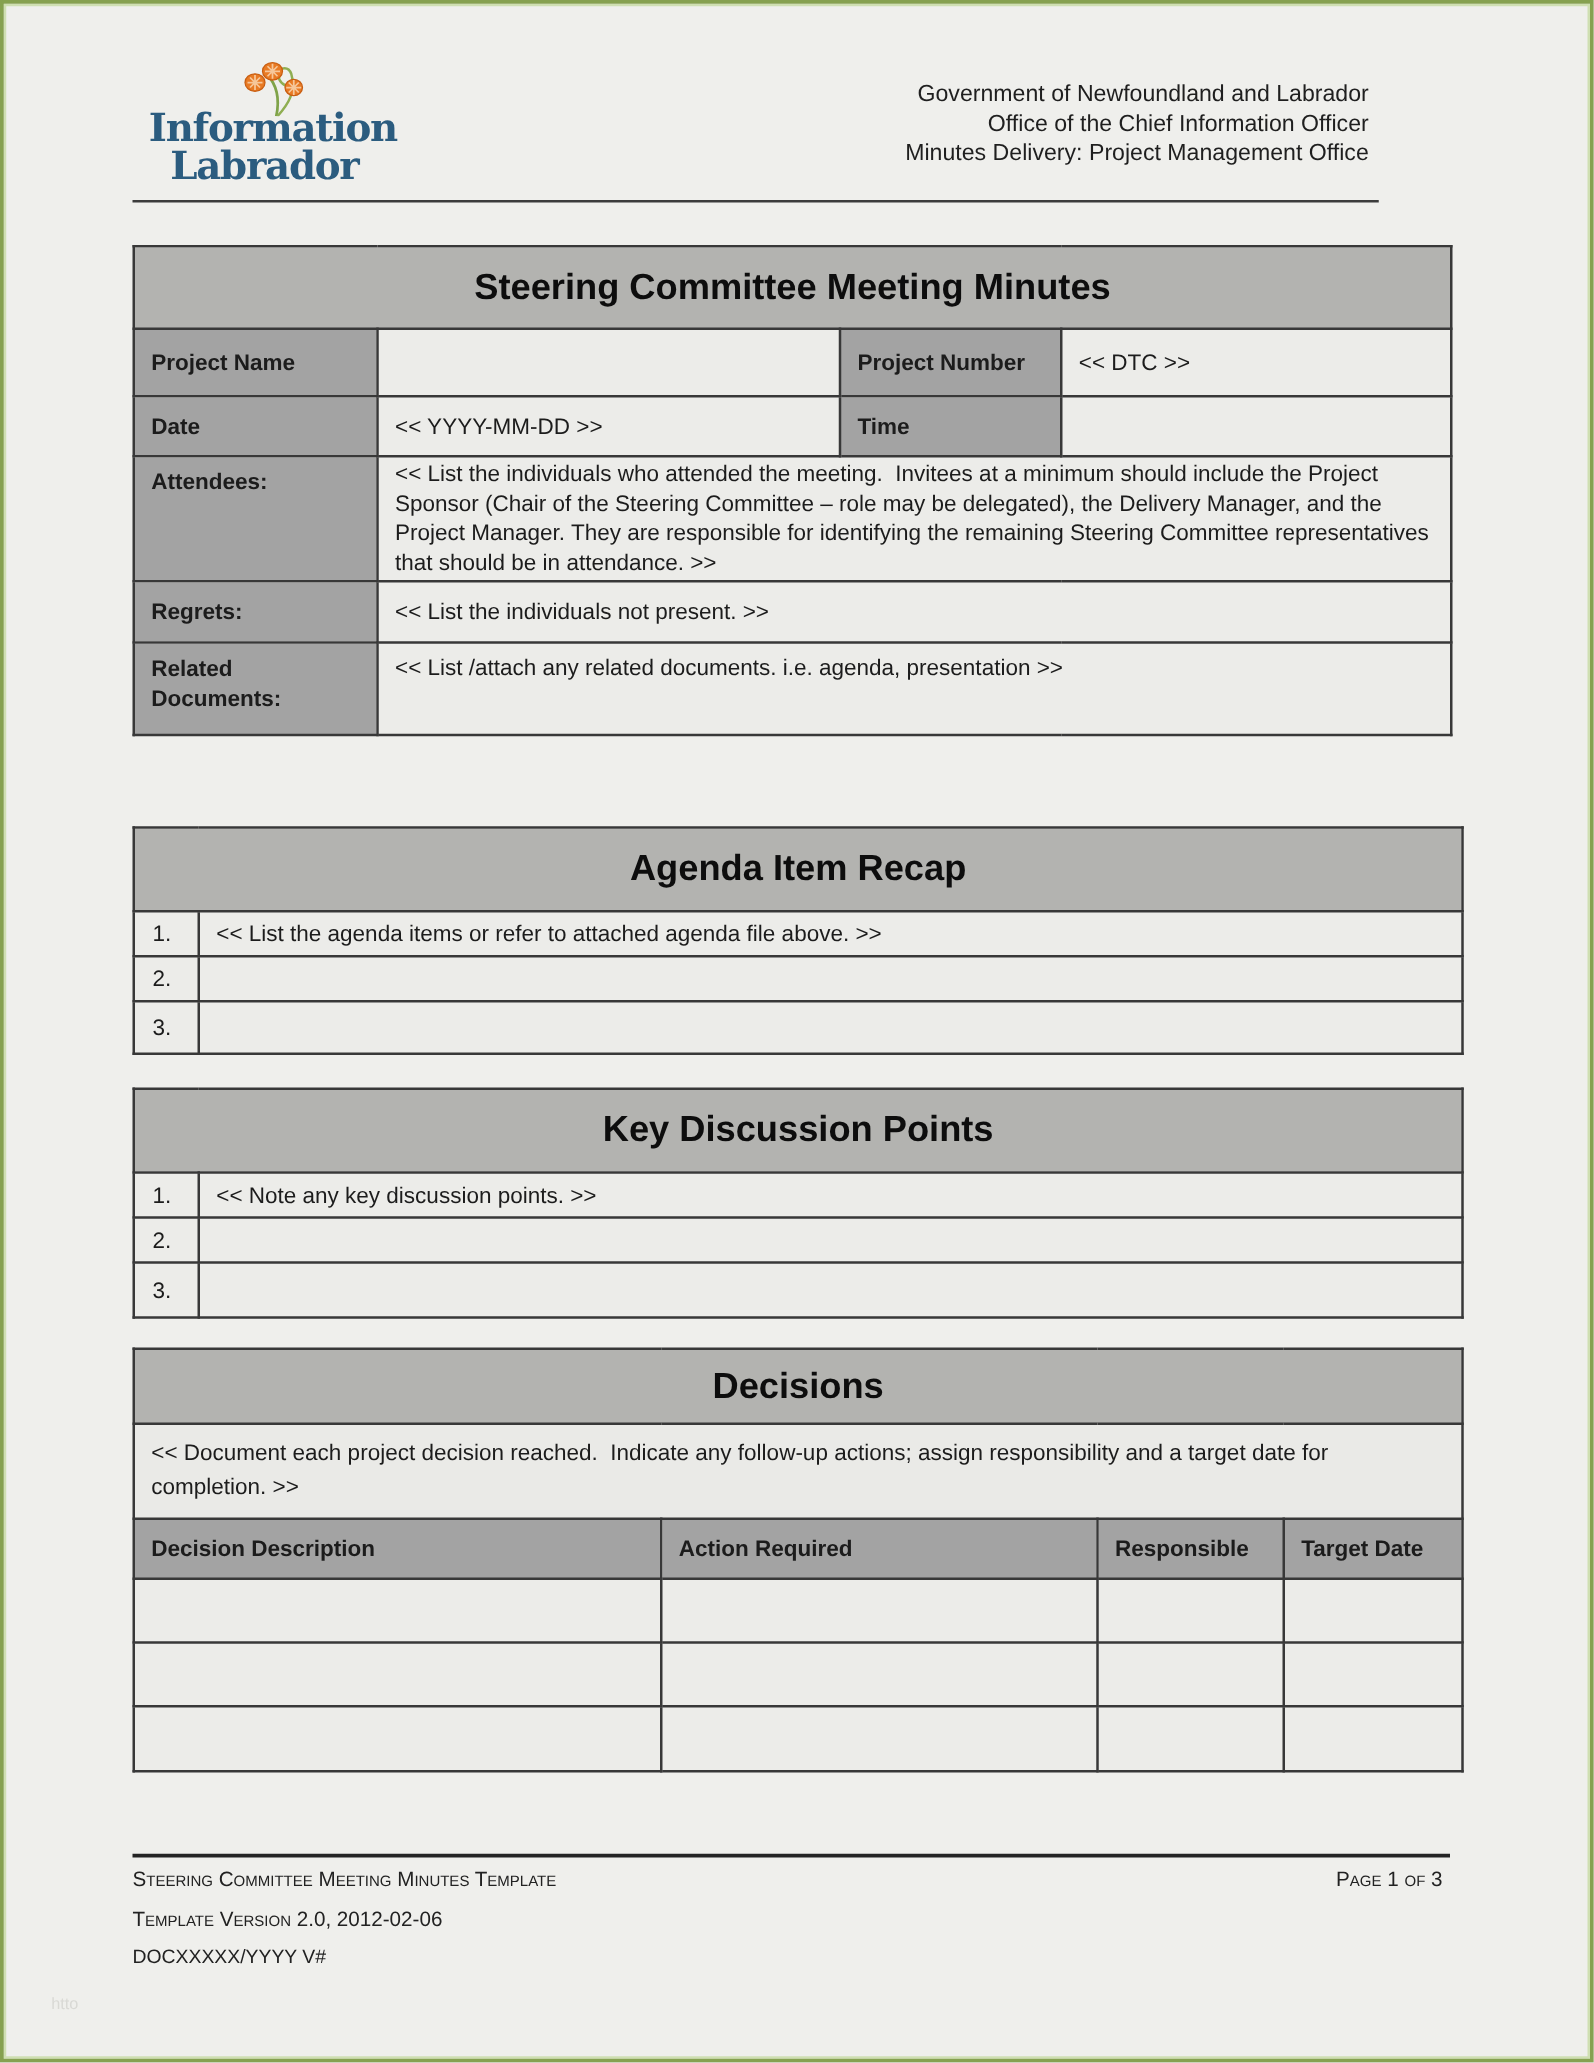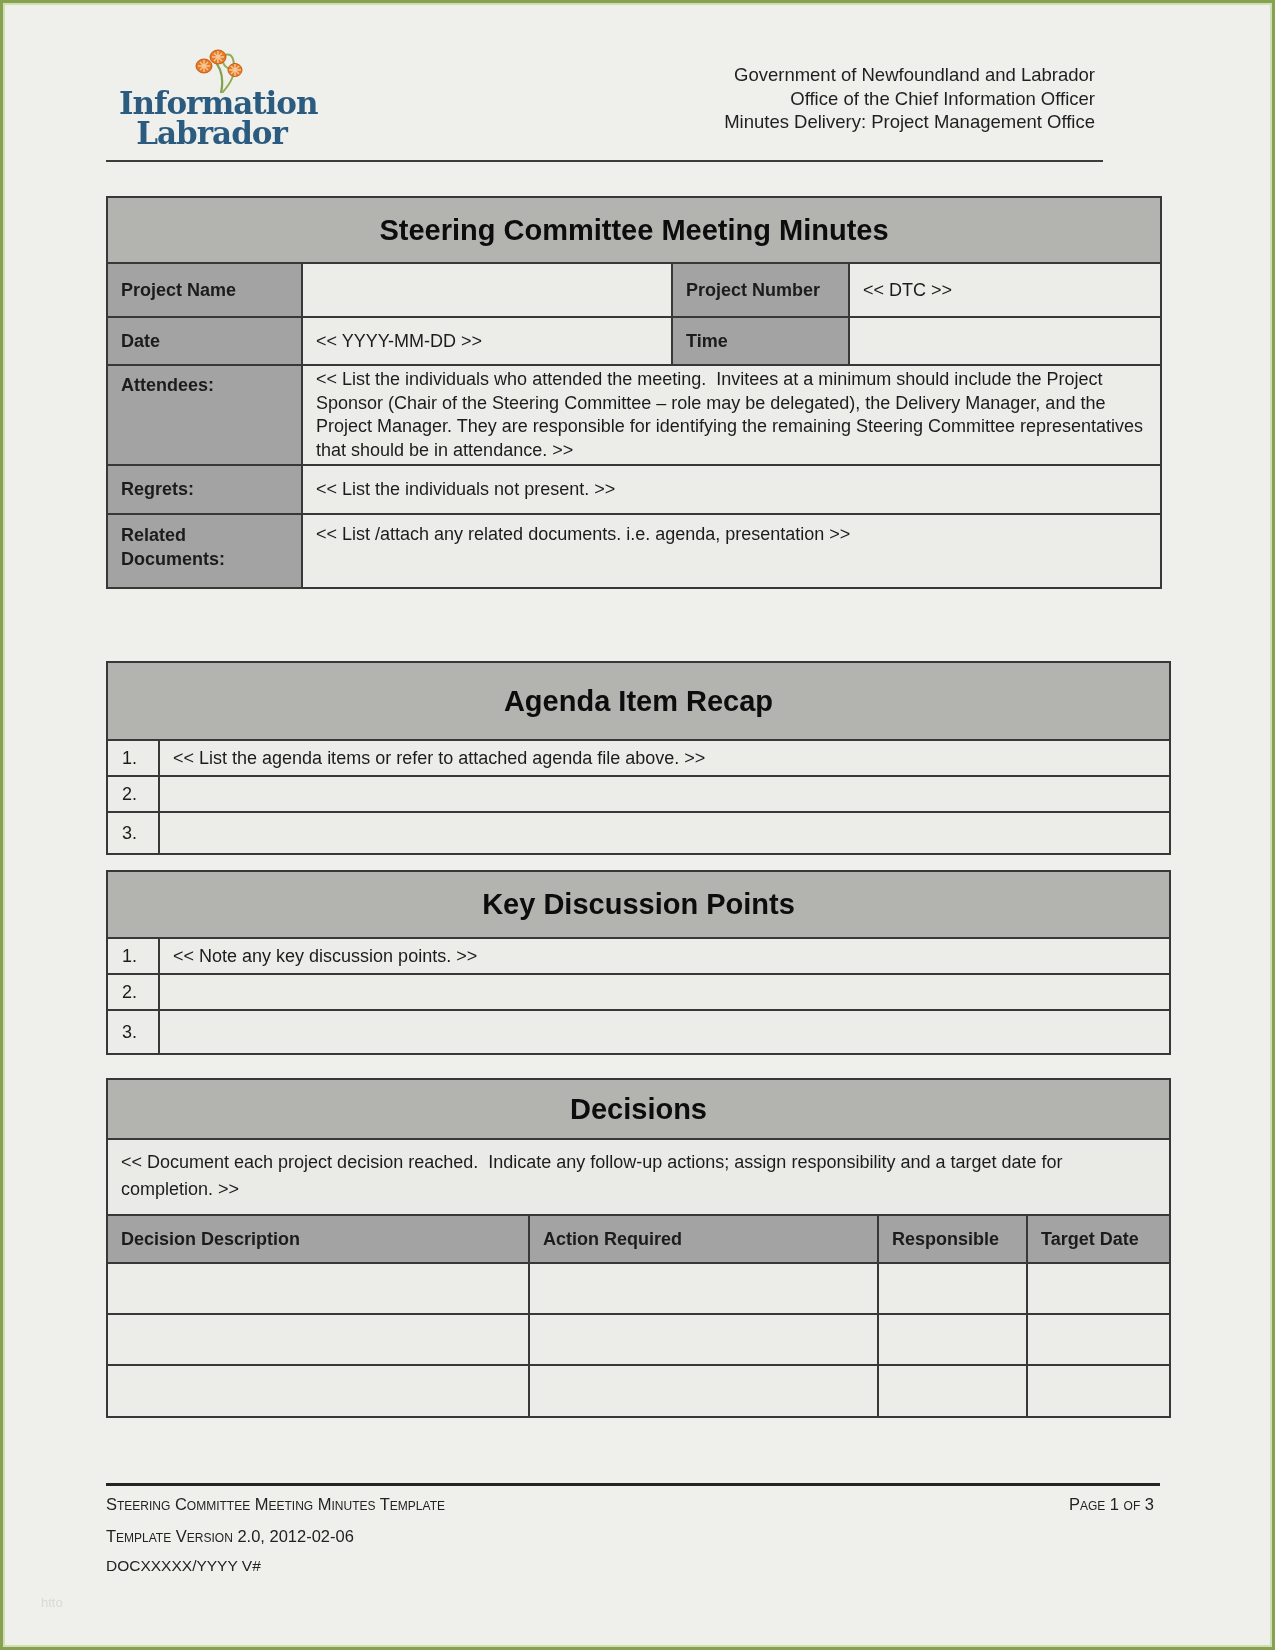--- a/index.html
+++ b/index.html
@@ -132,21 +132,21 @@
     </tr>
   </tbody>
     </table>
 
   <table class="t-agenda">
     <colgroup>
         <col style="width:52px">
         <col style="width:1011px">
       </colgroup>
     <tbody>
-        <tr style="height:78px">
+        <tr style="height:67px">
       <td class="titlebar" colspan="2">Agenda Item Recap</td>
     </tr>
     <tr style="height:36px">
       <td class="num">1.</td>
       <td class="val">&lt;&lt; List the agenda items or refer to attached agenda file above. &gt;&gt;</td>
     </tr>
     <tr style="height:36px">
       <td class="num">2.</td>
       <td class="val"></td>
     </tr>

